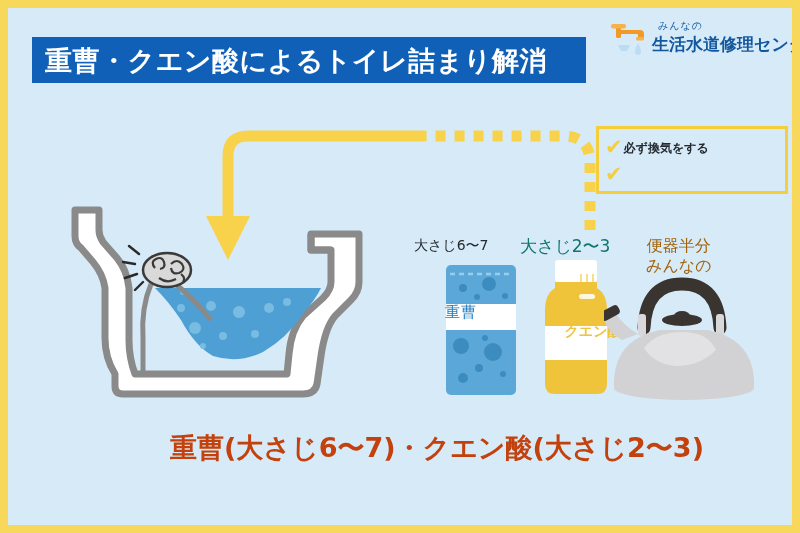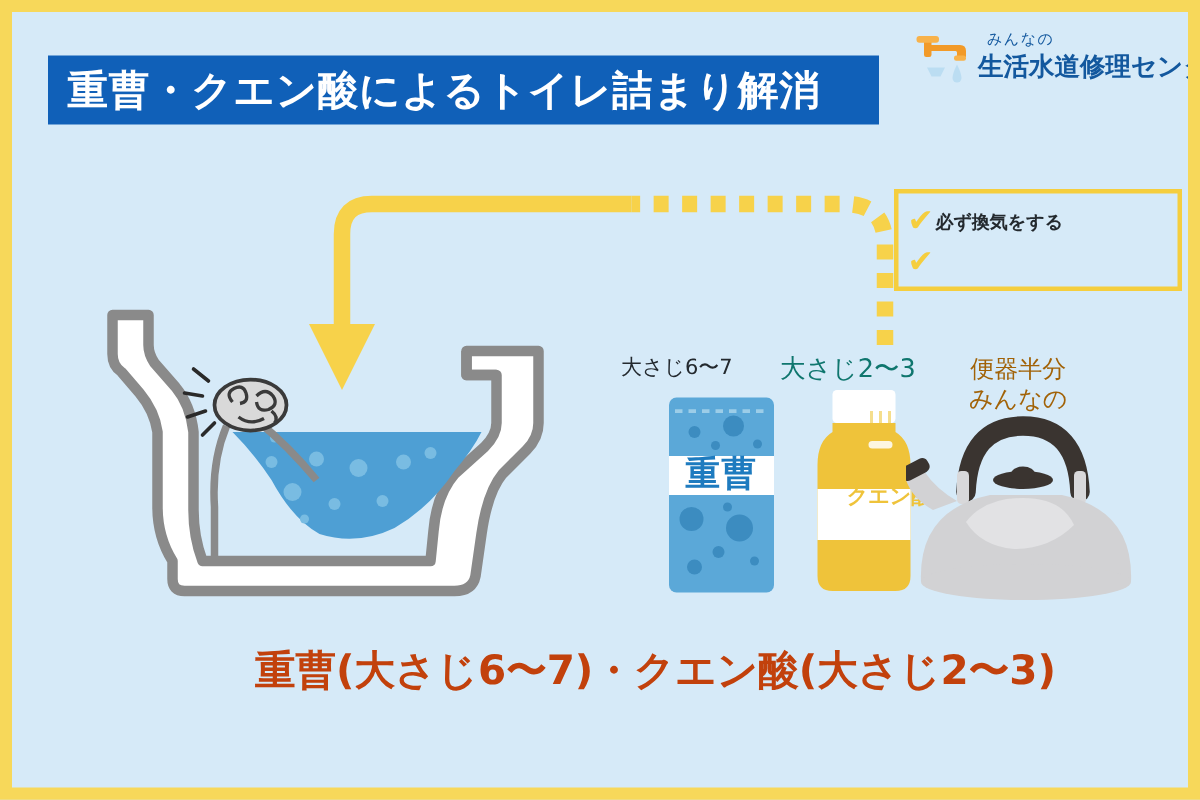--- a/index.html
+++ b/index.html
@@ -98,21 +98,21 @@
   }
 
   
   #pouch-svg{position:absolute;left:437px;top:256px;width:72px;height:132px;}
   #bottle-svg{position:absolute;left:533px;top:250px;width:70px;height:140px;}
   #kettle-svg{position:absolute;left:596px;top:262px;width:180px;height:132px;}
 
   
   .pouch-word{
     position:absolute;left:437px;top:297px;width:72px;
-    text-align:center;font-size:23px;font-weight:bold;color:#1E7BBF;
+    text-align:left;font-size:15px;font-weight:normal;color:#1E7BBF;
     line-height:1;letter-spacing:1px;
   }
   .bottle-word{
     position:absolute;left:533px;top:316px;width:70px;
     text-align:center;font-size:14px;font-weight:bold;color:#EFC33A;
     line-height:1;letter-spacing:0px;margin-left:17px;
   }
 
   
   #caption{

